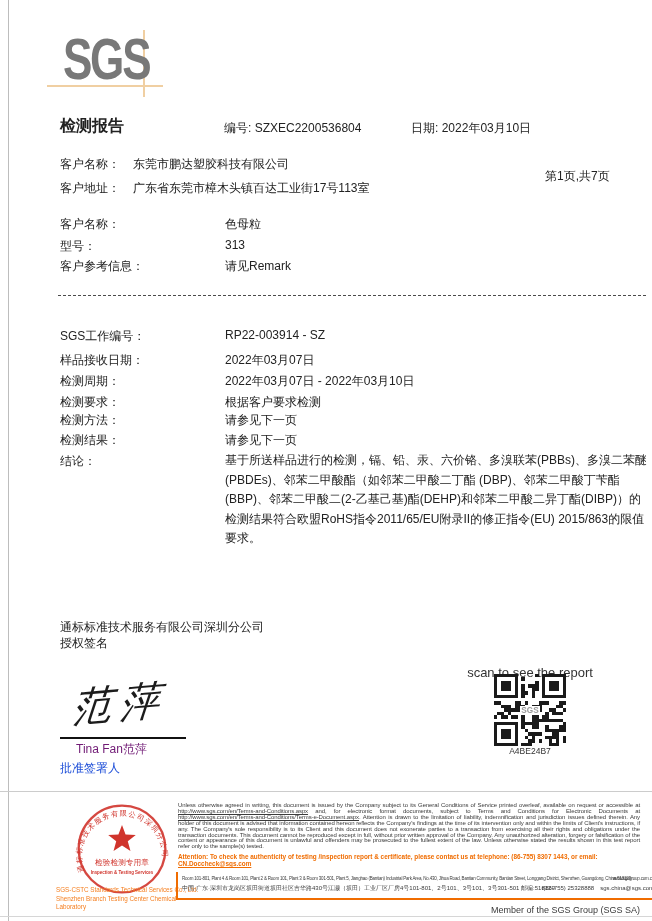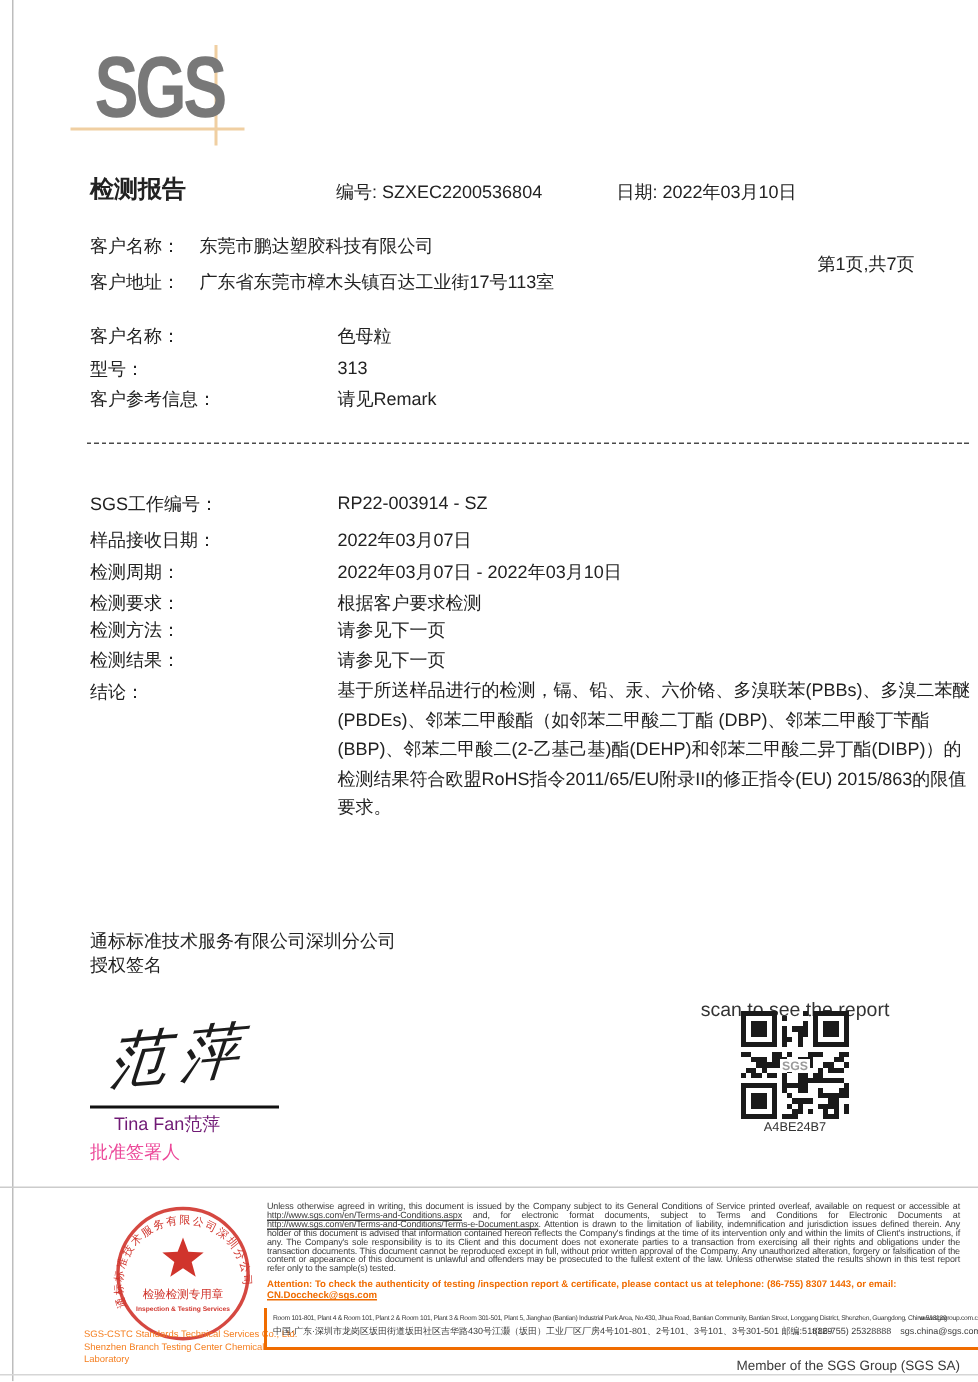--- a/index.html
+++ b/index.html
@@ -32,21 +32,21 @@
   .conclusion{position:absolute;left:225px;top:451px;width:424px;font-size:12px;line-height:19.5px;color:#222;}
   .conclusion-lbl{position:absolute;left:60px;top:453px;font-size:12px;color:#222;}
 
   
   .sig-company{position:absolute;left:60px;top:619px;font-size:12px;color:#222;}
   .sig-auth{position:absolute;left:60px;top:635px;font-size:12px;color:#222;}
   .handwriting{position:absolute;left:72px;top:676px;font-family:"DejaVu Serif",serif;font-style:italic;
                font-size:40px;color:#1c1c1c;transform:rotate(-5deg) skewX(-10deg);letter-spacing:8px;}
   .sig-line{position:absolute;left:60px;top:737px;width:126px;height:2px;background:#111;}
   .sig-name{position:absolute;left:60px;top:741px;font-size:12px;color:#701a75;margin-left:16px;}
-  .sig-title{position:absolute;left:60px;top:760px;font-size:12px;color:#ec4899;}
+  .sig-title{position:absolute;left:60px;top:760px;font-size:12px;color:#1d4ed8;}
 
   
   .qr-caption{position:absolute;left:465px;top:665px;width:130px;text-align:center;font-size:13px;color:#333;}
   .qr-box{position:absolute;left:494px;top:674px;width:72px;height:72px;}
   .qr-box svg{width:72px;height:72px;}
   .qr-code-text{position:absolute;left:465px;top:746px;width:130px;text-align:center;font-size:8.5px;color:#333;}
 
   
   .footer-divider{position:absolute;left:0;top:791px;width:652px;height:1px;background:#cccccc;}
   .stamp{position:absolute;left:66px;top:798px;width:112px;height:106px;}

